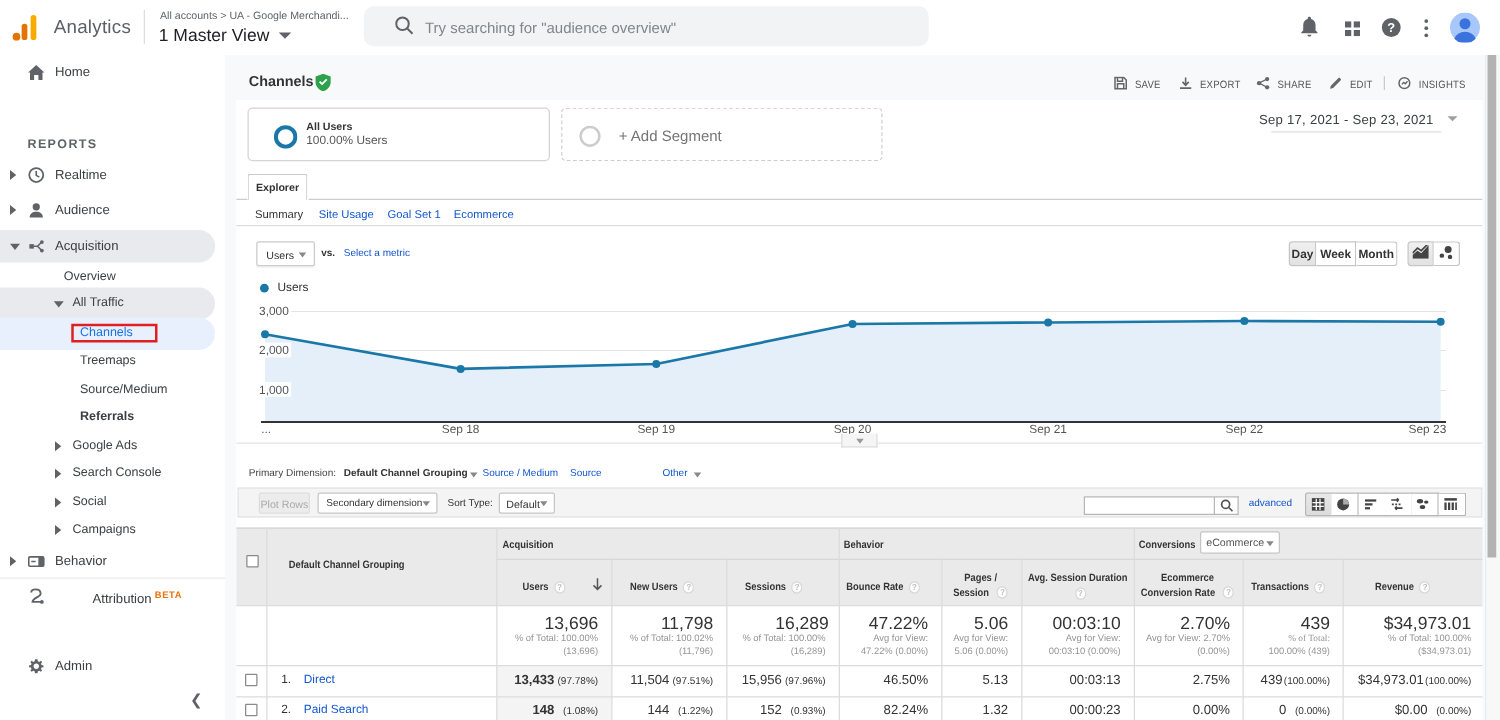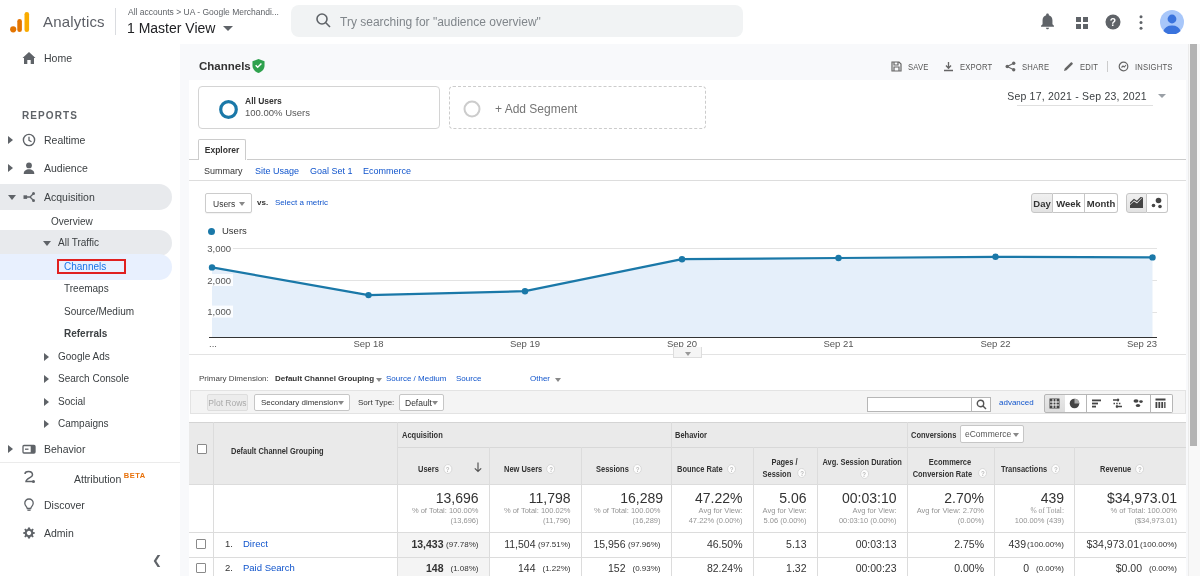--- a/index.html
+++ b/index.html
@@ -212,27 +212,20 @@
           <rect x="8.7" y="3.5" width="4.3" height="7.5" fill="#5f6368"></rect>
         </svg>
         <span class="lbl" style="left:44px;">Behavior</span>
       </div>
       <div class="sbi" style="top: 420px;">
         <svg class="ic" viewBox="0 0 14 14" width="14" height="14">
           <path d="M3 4 C3 2.5 4.5 1.5 6.5 1.5 C9 1.5 10.5 3 10.5 5 C10.5 7.5 4 8.5 4 11.5 L11 11.5" stroke="#5f6368" stroke-width="1.5" fill="none"></path>
           <circle cx="11.5" cy="11.5" r="1.5" fill="#5f6368"></circle>
         </svg>
         <span class="lbl" style="left:32px;margin-left:42px;">Attribution<sup style="color:#e8710a;font-size:7.5px;letter-spacing:.5px;font-weight:bold;"> BETA</sup></span>
-      </div>
-      <div class="sbi" style="top: 448px;">
-        <svg class="ic" viewBox="0 0 14 14" width="14" height="14">
-          <path d="M7 1 C4.5 1 2.8 2.9 2.8 5.2 C2.8 6.8 3.7 7.8 4.5 8.8 C5 9.4 5.2 10 5.3 10.5 L8.7 10.5 C8.8 10 9 9.4 9.5 8.8 C10.3 7.8 11.2 6.8 11.2 5.2 C11.2 2.9 9.5 1 7 1 Z" fill="none" stroke="#5f6368" stroke-width="1.3"></path>
-          <line x1="5.4" y1="12.2" x2="8.6" y2="12.2" stroke="#5f6368" stroke-width="1.3"></line>
-        </svg>
-        <span class="lbl" style="left:44px;">Discover</span>
       </div>
       <div class="sbi" style="top: 476px;">
         <svg class="ic" viewBox="0 0 14 14" width="14" height="14">
           <path d="M12.8 7.7 L12.8 6.3 L11.2 6 C11.1 5.6 11 5.2 10.8 4.9 L11.7 3.6 L10.7 2.6 L9.4 3.5 C9 3.3 8.7 3.1 8.3 3 L8 1.4 L6 1.4 L5.7 3 C5.3 3.1 5 3.3 4.6 3.5 L3.3 2.6 L2.3 3.6 L3.2 4.9 C3 5.2 2.9 5.6 2.8 6 L1.2 6.3 L1.2 7.7 L2.8 8 C2.9 8.4 3 8.8 3.2 9.1 L2.3 10.4 L3.3 11.4 L4.6 10.5 C5 10.7 5.3 10.9 5.7 11 L6 12.6 L8 12.6 L8.3 11 C8.7 10.9 9 10.7 9.4 10.5 L10.7 11.4 L11.7 10.4 L10.8 9.1 C11 8.8 11.1 8.4 11.2 8 Z M7 9.2 C5.8 9.2 4.8 8.2 4.8 7 C4.8 5.8 5.8 4.8 7 4.8 C8.2 4.8 9.2 5.8 9.2 7 C9.2 8.2 8.2 9.2 7 9.2 Z" fill="#5f6368"></path>
         </svg>
         <span class="lbl" style="left:44px;">Admin</span>
       </div>
       <div class="abs" style="left: 0px; top: 418px; width: 180px; height: 1px; background: rgb(235, 235, 235);"></div>
       <div class="abs" style="left: 152px; top: 509px; font-size: 12px; color: rgb(95, 99, 104);">❮</div>
     </div>

